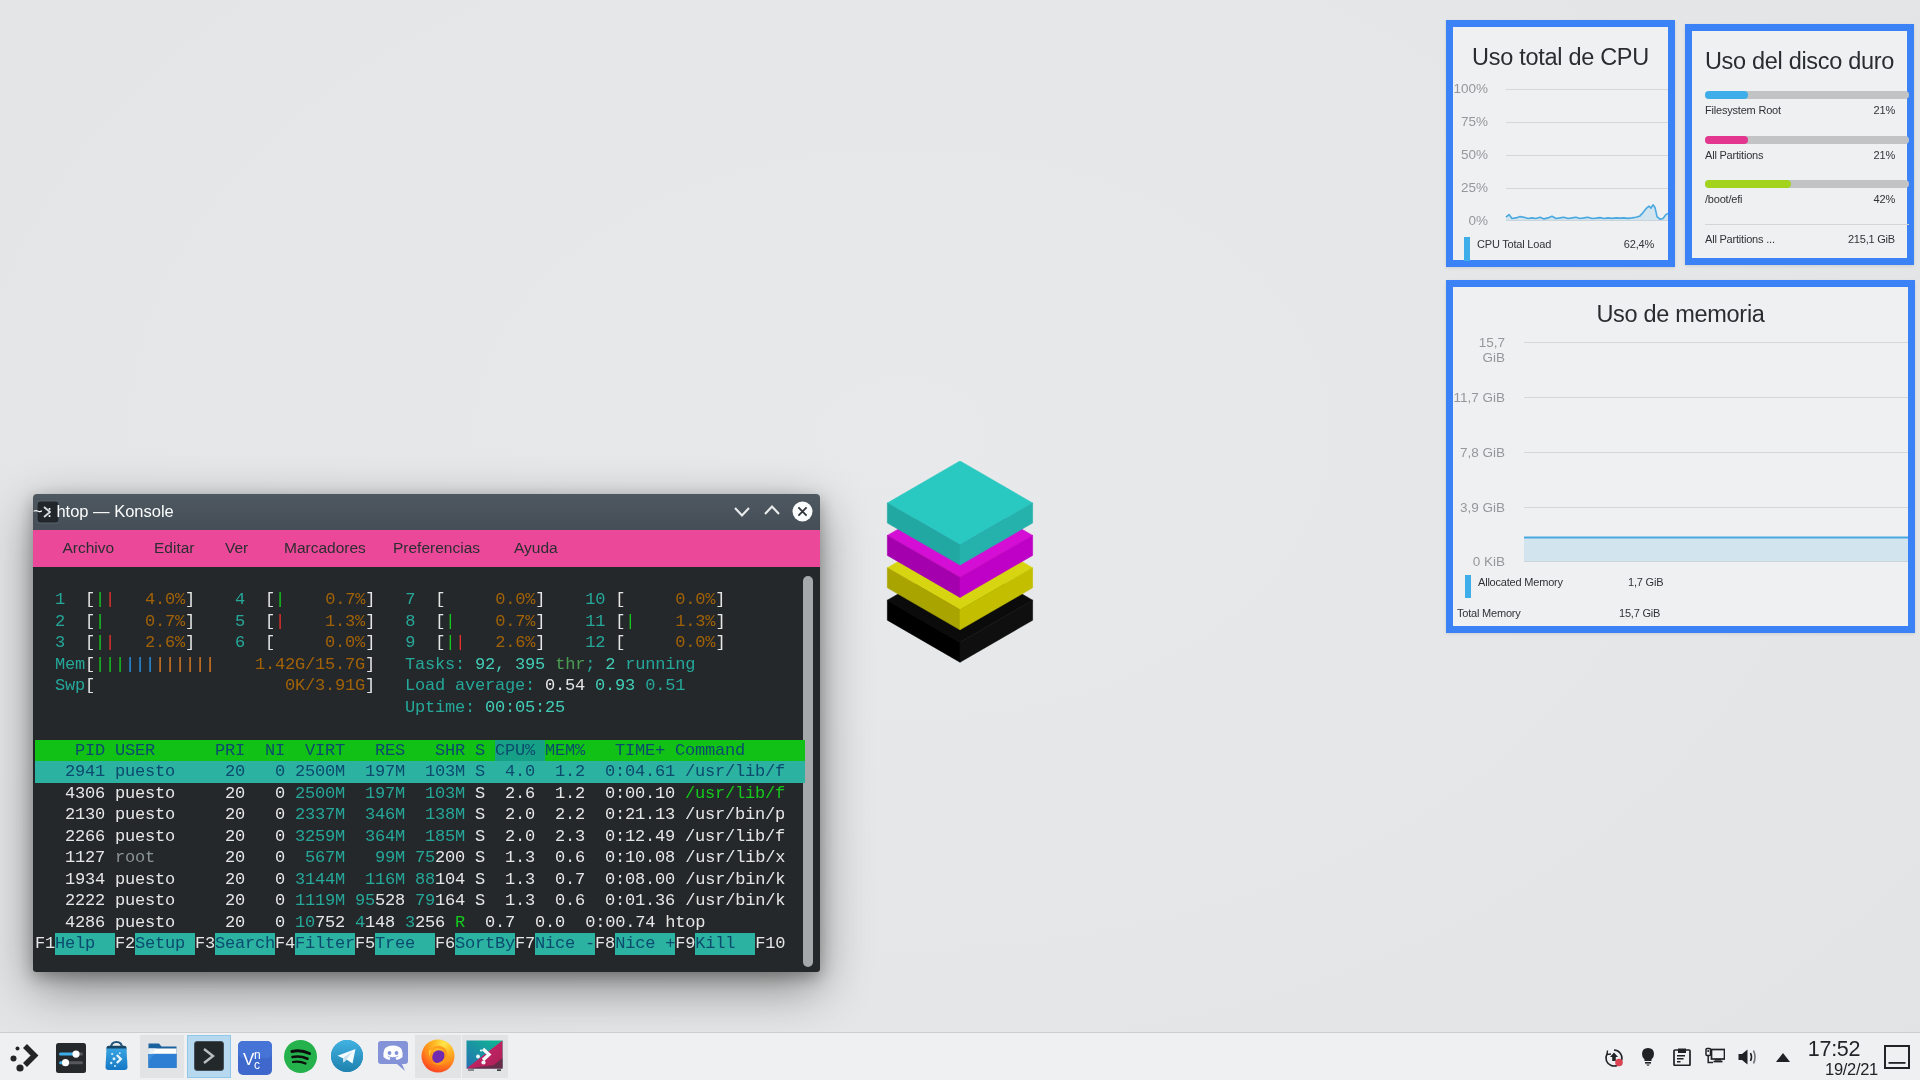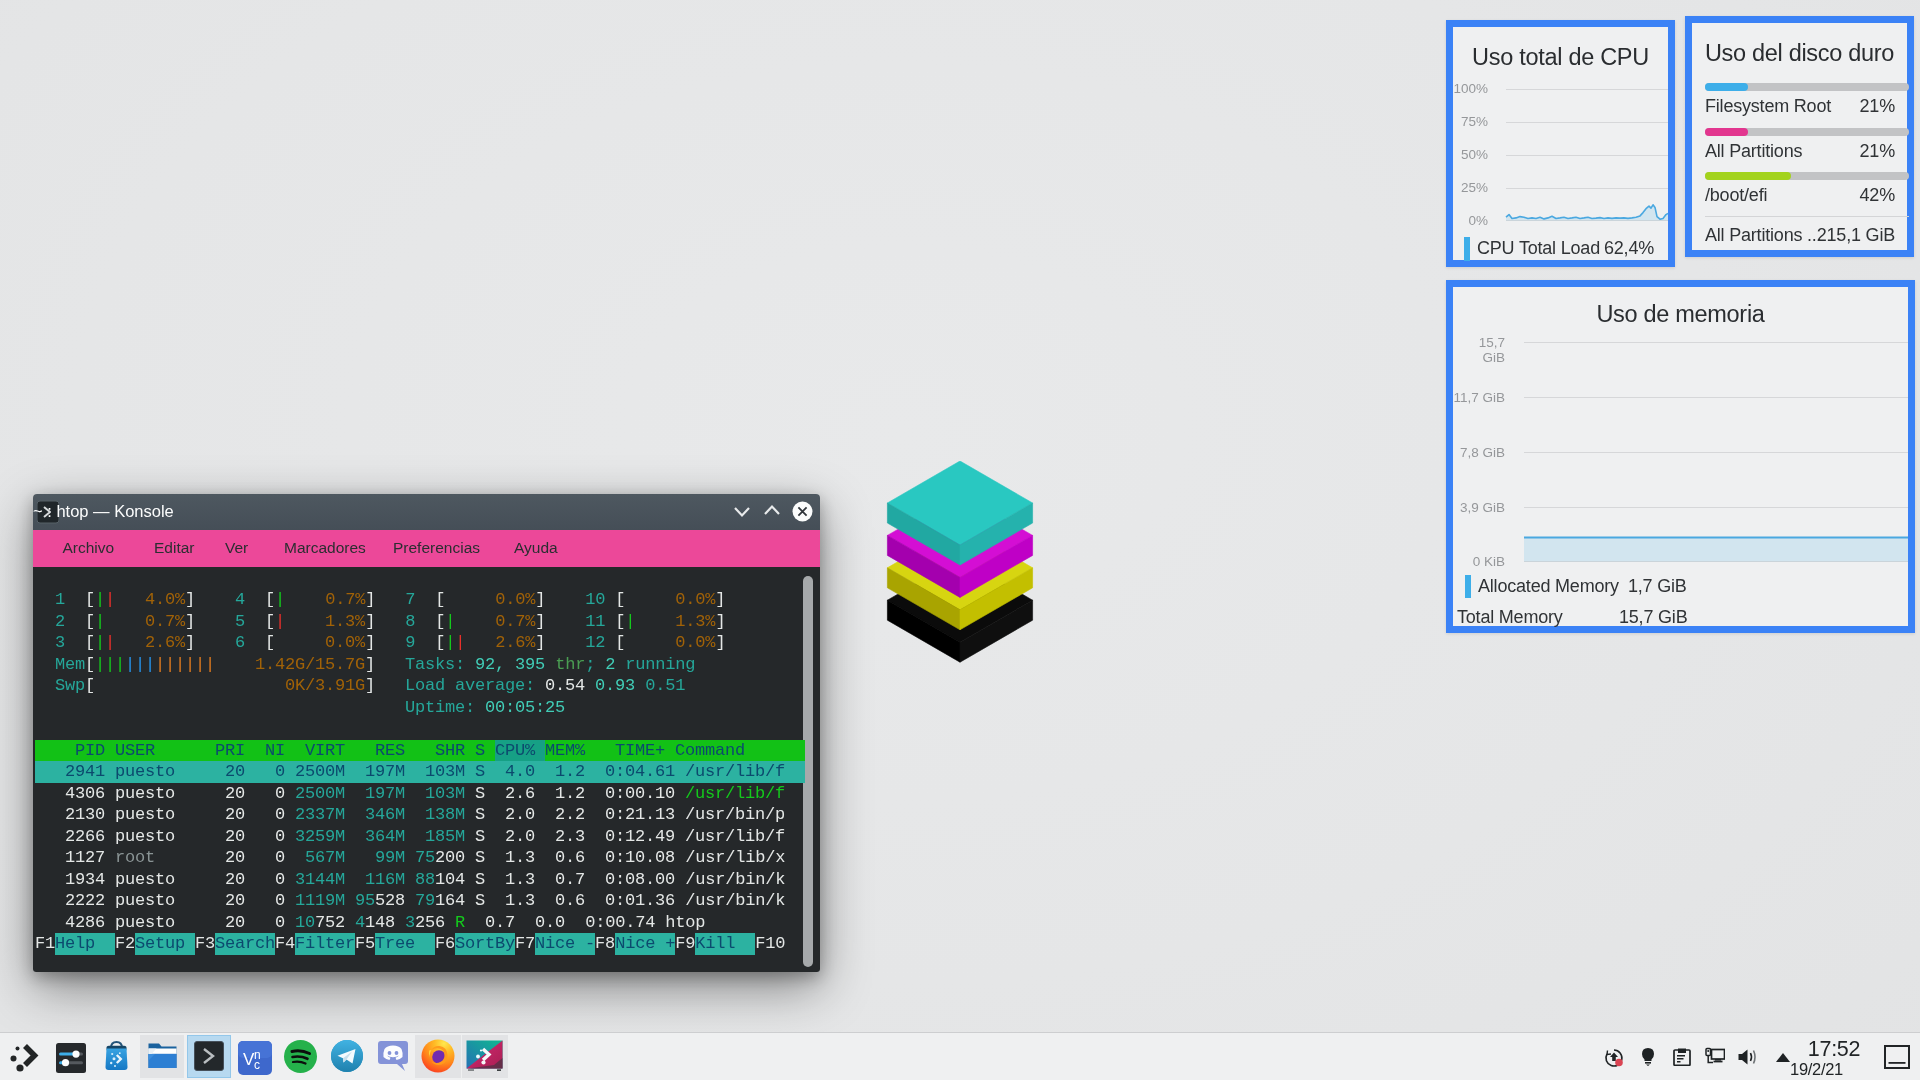--- a/index.html
+++ b/index.html
@@ -1,19 +1,19 @@
 <!DOCTYPE html>
 <html><head><meta charset="utf-8"><style>
 *{margin:0;padding:0;box-sizing:border-box}
 html,body{width:1920px;height:1080px;overflow:hidden}
 body{font-family:"Liberation Sans",sans-serif;background:radial-gradient(ellipse 1500px 1000px at 47% 40%,#e8e9ea 0%,#e5e6e7 55%,#e2e3e4 100%)}
 .widget{position:absolute;background:#eff0f1;border:7px solid #3b82f6;box-shadow:0 1px 3px rgba(0,0,0,.1)}
 .wtitle{position:absolute;width:100%;text-align:center;font-size:23.5px;letter-spacing:-.3px;color:#2a2d30}
 .axl{position:absolute;font-size:13.5px;color:#95979a;text-align:right}
-.lbl{font-size:18px;letter-spacing:-.2px;color:#303336}
+.lbl{font-size:11px;letter-spacing:-.2px;color:#303336}
 .term-pre{position:absolute;left:34.9px;top:589.25px;margin:0;font-family:"Liberation Mono",monospace;font-size:17px;line-height:21.5px;letter-spacing:-.2px;color:#e4e7e6;z-index:3}
 .c{color:#25a79a}.C{color:#41cdb7}.g{color:#a16207}.w{color:#e4e7e6}
 .G{color:#14c91c}.r{color:#e8302a}.b{color:#2694ec}.o{color:#e07a1f}
 .gd{color:#4a9e52}.rt{color:#8a9495}.k{color:#0c4a6e}
 b{font-weight:normal}
 </style></head>
 <body>
 
 <svg style="position:absolute;left:886px;top:461px" width="148" height="203" viewBox="0 0 148 203">
   <g>
@@ -50,21 +50,21 @@
   <div class="axl" style="right:180px;top:54px">100%</div>
   <div class="axl" style="right:180px;top:87px">75%</div>
   <div class="axl" style="right:180px;top:120px">50%</div>
   <div class="axl" style="right:180px;top:153px">25%</div>
   <div class="axl" style="right:180px;top:186px">0%</div>
   <div style="position:absolute;left:11px;top:210px;width:6px;height:24px;background:#3daee9"></div>
   <div class="lbl" style="position:absolute;left:24px;top:211px">CPU Total Load</div>
   <div class="lbl" style="position:absolute;right:14px;top:211px">62,4%</div>
 </div>
 
-<div class="widget" style="left:1685px;top:16px;width:229px;height:241px">
+<div class="widget" style="left:1685px;top:24px;width:229px;height:241px">
   <div class="wtitle" style="top:17px">Uso del disco duro</div>
   <div style="position:absolute;left:13px;top:60px;width:204px;height:8px;border-radius:4px;background:#c2c3c5"></div>
   <div style="position:absolute;left:13px;top:60px;width:43px;height:8px;border-radius:4px;background:#3daee9"></div>
   <div class="lbl" style="position:absolute;left:13px;top:73px">Filesystem Root</div>
   <div class="lbl" style="position:absolute;right:12px;top:73px">21%</div>
   <div style="position:absolute;left:13px;top:104.5px;width:204px;height:8px;border-radius:4px;background:#c2c3c5"></div>
   <div style="position:absolute;left:13px;top:104.5px;width:43px;height:8px;border-radius:4px;background:#e2368f"></div>
   <div class="lbl" style="position:absolute;left:13px;top:117.5px">All Partitions</div>
   <div class="lbl" style="position:absolute;right:12px;top:117.5px">21%</div>
   <div style="position:absolute;left:13px;top:149px;width:204px;height:8px;border-radius:4px;background:#c2c3c5"></div>
@@ -316,18 +316,18 @@
   </svg>
   <svg style="position:absolute;left:1737px;top:15px" width="22" height="20" viewBox="0 0 22 20">
     <path d="M1.5 7 L5 7 L10.5 2.5 L10.5 17.5 L5 13 L1.5 13 Z" fill="#1e2224"></path>
     <path d="M13.5 6 Q15.5 10 13.5 14" fill="none" stroke="#1e2224" stroke-width="1.6"></path>
     <path d="M16.5 3.5 Q19.5 10 16.5 16.5" fill="none" stroke="#6f7477" stroke-width="1.6"></path>
   </svg>
   <svg style="position:absolute;left:1776px;top:21px" width="14" height="9" viewBox="0 0 14 9">
     <path d="M0 9 L7 0 L14 9 Z" fill="#1e2224"></path>
   </svg>
   <div style="position:absolute;left:1790px;top:5px;width:88px;text-align:center;font-size:21.5px;letter-spacing:-.3px;color:#212426">17:52</div>
-  <div style="position:absolute;left:1790px;top:28px;width:88px;text-align:left;font-size:16.5px;letter-spacing:-.3px;color:#212426">19/2/21</div>
+  <div style="position:absolute;left:1790px;top:28px;width:88px;text-align:right;font-size:16.5px;letter-spacing:-.3px;color:#212426">19/2/21</div>
   <svg style="position:absolute;left:1884px;top:13px" width="26" height="24" viewBox="0 0 26 24">
     <rect x="1" y="1" width="24" height="22" fill="none" stroke="#212426" stroke-width="2"></rect>
     <rect x="4.5" y="17" width="17" height="1.8" fill="#212426"></rect>
   </svg>
 </div>
 
 </body></html>

